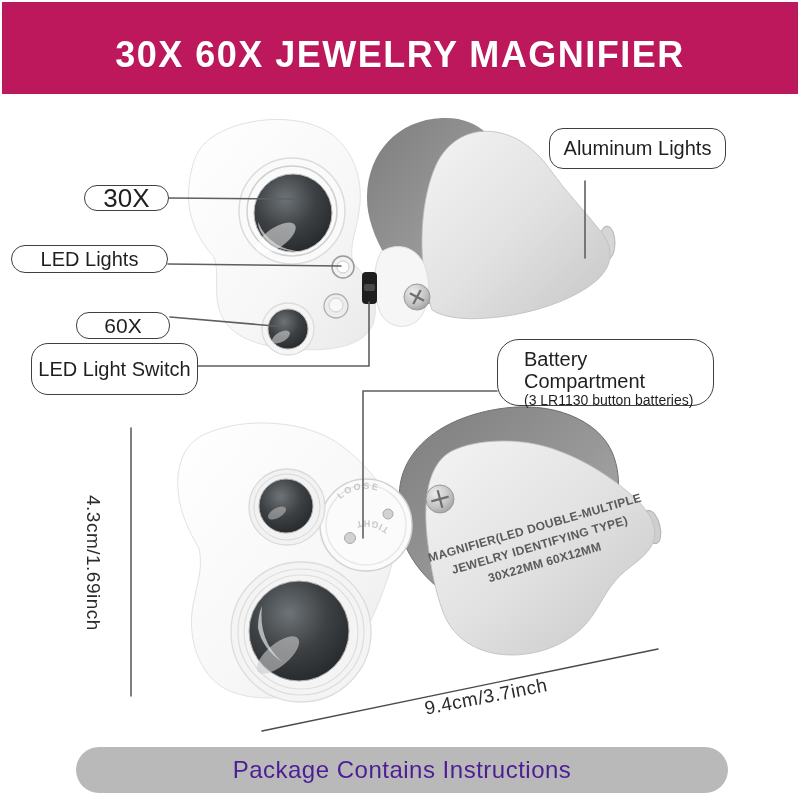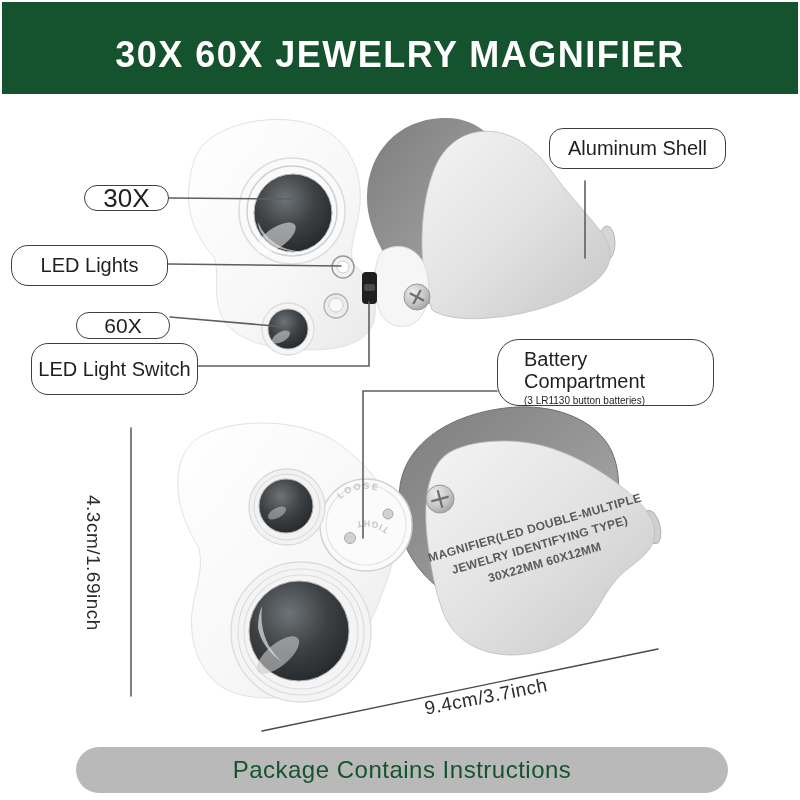--- a/index.html
+++ b/index.html
@@ -4,55 +4,55 @@
 <style>
   * { margin:0; padding:0; box-sizing:border-box; }
   html,body { background:#ffffff; }
   .canvas {
     position:relative; width:800px; height:800px; overflow:hidden;
     background:#ffffff; font-family:"Liberation Sans", sans-serif;
   }
   
   .banner {
     position:absolute; left:2px; right:2px; top:2px; height:92px;
-    background:#14532d; display:flex; align-items:center; justify-content:center;
+    background:#be185d; display:flex; align-items:center; justify-content:center;
   }
   .banner-title {
     color:#ffffff; font-size:36px; font-weight:bold; letter-spacing:1.5px;
     padding-top:14px; text-shadow:0 1px 1px rgba(0,0,0,.12);
   }
   
   .callout {
     position:absolute; display:flex; align-items:center; justify-content:center;
     background:#ffffff; border:1.6px solid #3f3f3f; color:#1f1f1f; font-size:20px;
   }
   .co-30x        { left:84px;  top:185px; width:85px;  height:26px; border-radius:13px; font-size:26px; }
-  .co-led        { left:11px;  top:245px; width:157px; height:41px; border-radius:17px; }
+  .co-led        { left:11px;  top:245px; width:157px; height:28px; border-radius:17px; }
   .co-60x        { left:76px;  top:312px; width:94px;  height:27px; border-radius:13px; font-size:21px; }
   .co-switch     { left:31px;  top:343px; width:167px; height:52px; border-radius:17px; }
   .co-shell      { left:549px; top:128px; width:177px; height:41px; border-radius:14px; }
   .co-battery    { left:497px; top:339px; width:217px; height:67px; border-radius:22px;
                    flex-direction:column; align-items:flex-start; justify-content:center;
                    padding:12px 0 0 26px; }
   .co-battery .t1 { font-size:20px; line-height:22px; }
-  .co-battery .t2 { font-size:10px; line-height:17px; }
+  .co-battery .t2 { font-size:14px; line-height:17px; }
   
   .dim-v {
     position:absolute; left:74px; top:430px; width:38px; height:265px;
     display:flex; align-items:center; justify-content:center;
     writing-mode:vertical-rl; font-size:19px; color:#2b2b2b; letter-spacing:.5px;
   }
   .dim-h {
     position:absolute; left:388px; top:686px; width:196px; text-align:center;
     transform:rotate(-11deg); font-size:19px; color:#2b2b2b; letter-spacing:.5px;
   }
   
   .footer {
     position:absolute; left:76px; top:747px; width:652px; height:46px;
-    border-radius:23px; background:#B9B9B9; color:#14532d;
+    border-radius:23px; background:#B9B9B9; color:#4c1d95;
     display:flex; align-items:center; justify-content:center;
     font-size:24px; letter-spacing:.5px;
   }
   
   .layer { position:absolute; left:0; top:0; width:800px; height:800px; }
 </style>
 </head>
 <body>
 
 <div class="canvas">
@@ -235,21 +235,21 @@
   <div class="callout co-led">
     <span>LED Lights</span>
   </div>
   <div class="callout co-60x">
     <span>60X</span>
   </div>
   <div class="callout co-switch">
     <span>LED Light Switch</span>
   </div>
   <div class="callout co-shell">
-    <span>Aluminum Shell</span>
+    <span>Aluminum Lights</span>
   </div>
   <div class="callout co-battery">
     <span class="t1">Battery Compartment</span>
     <span class="t2">(3 LR1130 button batteries)</span>
   </div>
 
   <div class="dim-v">4.3cm/1.69inch</div>
   <div class="dim-h">9.4cm/3.7inch</div>
 
   <div class="footer">

